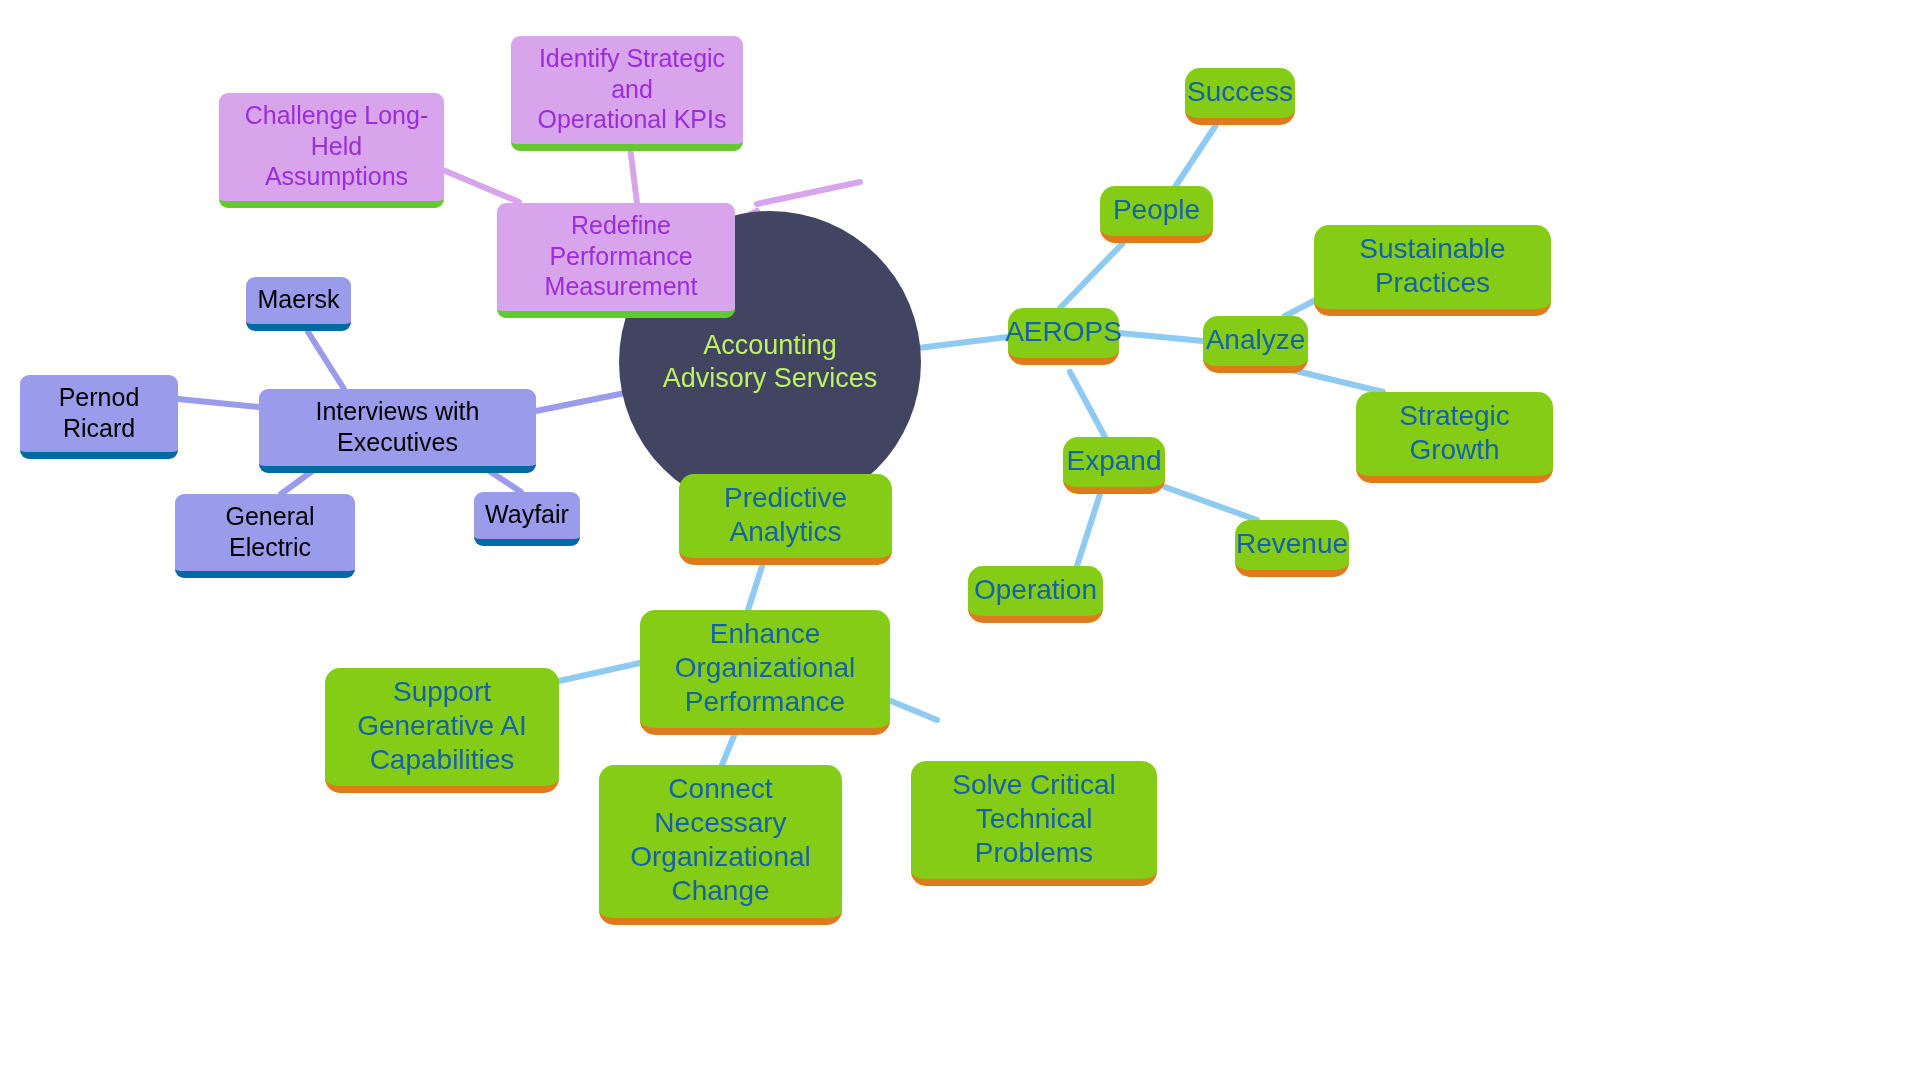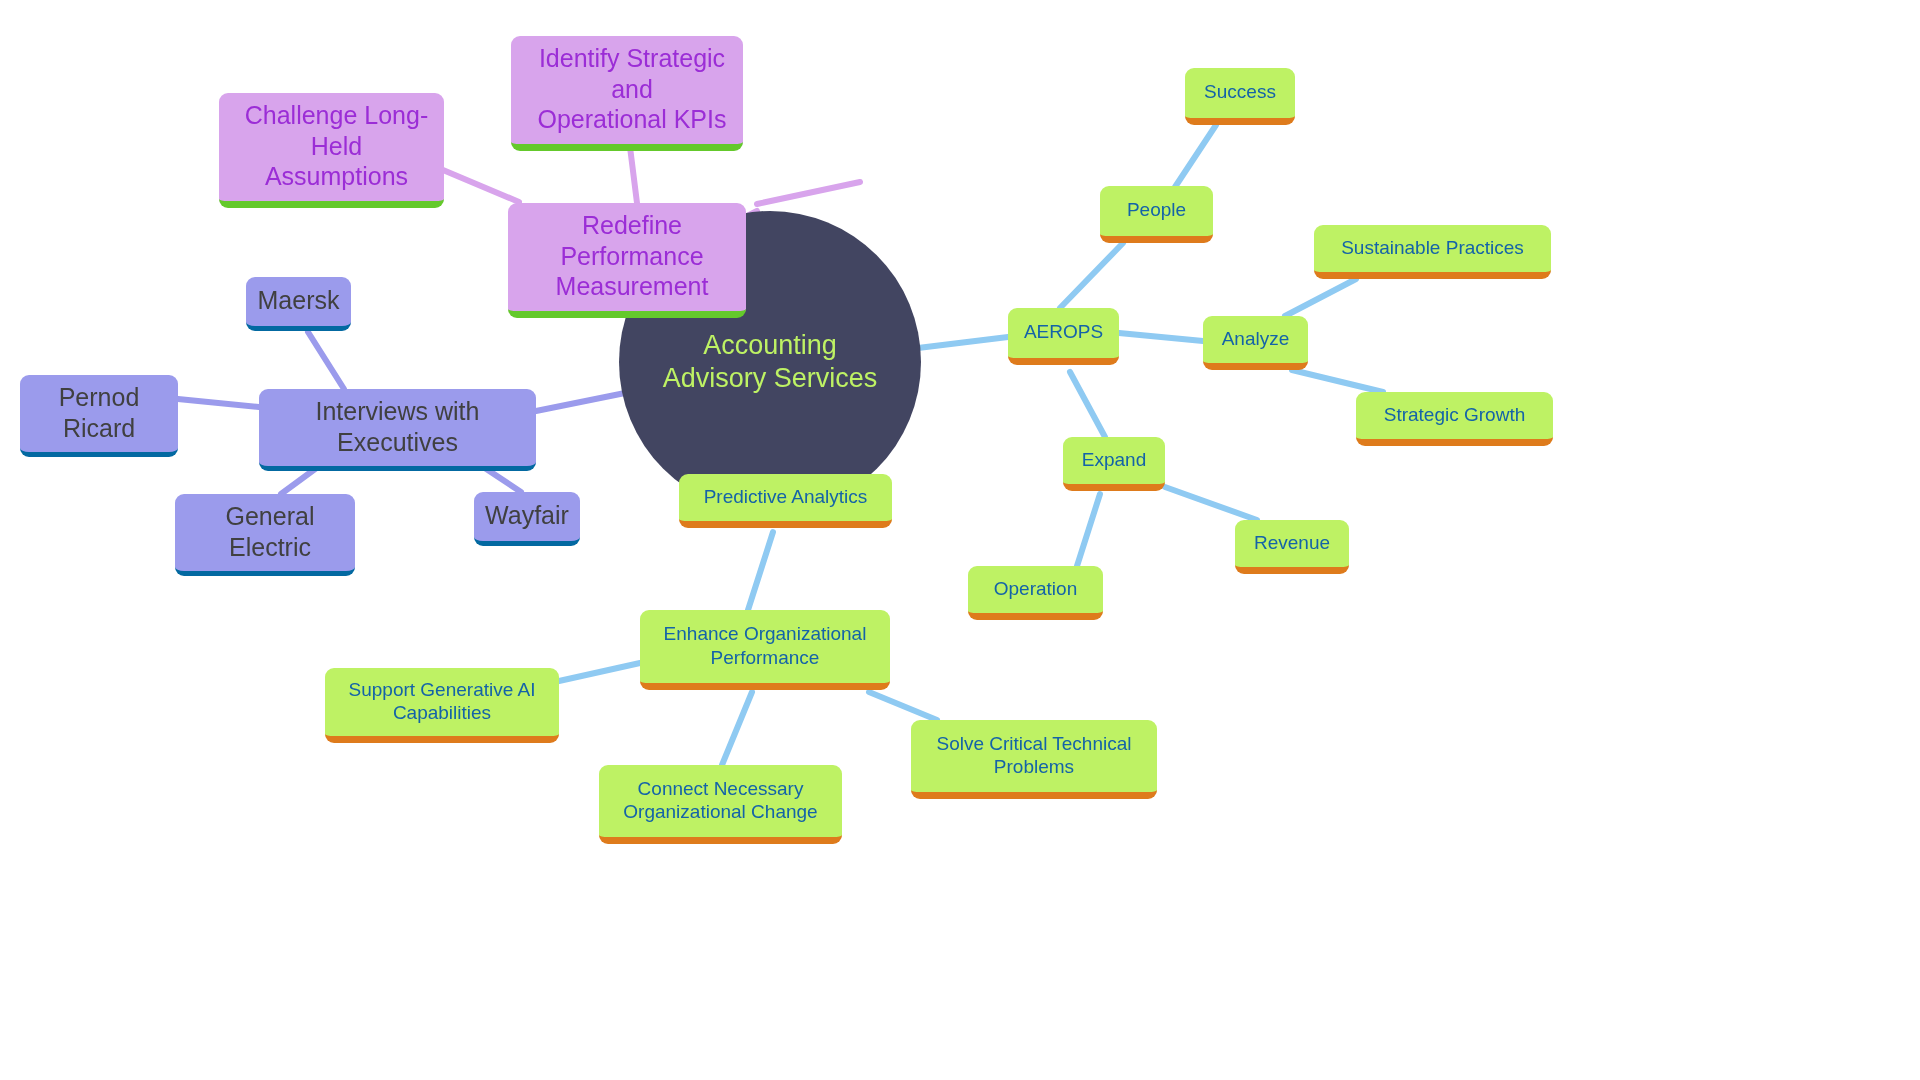--- a/index.html
+++ b/index.html
@@ -53,40 +53,41 @@
   .node.root {
     border-radius: 50%;
     background: #424561;
     color: #bef264;
     font-size: 27px;
     padding: 0 34px;
   }
 
   
   .node.blue {
-    background: #bef264;
+    background: #84cc16;
     color: #1463A8;
     border-bottom: 7px solid #DE7B1C;
-    font-size: 19px;
+    font-size: 28px;
+    border-radius: 15px;
   }
 
   
   .node.purple {
     background: #D8A4EC;
     color: #9B2DD6;
     border-bottom: 7px solid #64C92B;
     font-size: 25px;
     padding-left: 24px;
   }
 
   
   .node.lavender {
     background: #9B9BEC;
-    color: #404040;
-    border-bottom: 5px solid #0369a1;
+    color: #000000;
+    border-bottom: 7px solid #0369a1;
     font-size: 25px;
   }
 </style>
 </head>
 <body>
 
 <div id="canvas">
   <svg id="edge-layer" viewBox="0 0 1920 1080">
       <line x1="757" y1="211" x2="680" y2="250" stroke="#D8A4EC" stroke-width="6" stroke-linecap="round"></line>
       <line x1="519" y1="202" x2="443" y2="170" stroke="#D8A4EC" stroke-width="6" stroke-linecap="round"></line>
@@ -111,39 +112,39 @@
       <line x1="640" y1="663" x2="559" y2="681" stroke="#8FCAF2" stroke-width="6" stroke-linecap="round"></line>
       <line x1="869" y1="692" x2="937" y2="720" stroke="#8FCAF2" stroke-width="6" stroke-linecap="round"></line>
       <line x1="752" y1="692" x2="722" y2="765" stroke="#8FCAF2" stroke-width="6" stroke-linecap="round"></line>
     </svg>
   <div id="node-layer">
       <div class="node root" style="left: 619px; top: 211px; width: 302px; height: 302px;">Accounting Advisory Services</div>
       <div class="node purple" style="left: 511px; top: 36px; width: 232px; min-height: 86px;">Identify Strategic and
 Operational KPIs</div>
       <div class="node purple" style="left: 219px; top: 93px; width: 225px; min-height: 86px;">Challenge Long-Held
 Assumptions</div>
-      <div class="node purple" style="left: 508px; top: 203px; width: 238px; min-height: 71px;">Redefine Performance
+      <div class="node purple" style="left: 497px; top: 203px; width: 238px; min-height: 71px;">Redefine Performance
 Measurement</div>
       <div class="node blue" style="left: 1185px; top: 68px; width: 110px; min-height: 57px;">Success</div>
       <div class="node blue" style="left: 1100px; top: 186px; width: 113px; min-height: 57px;">People</div>
       <div class="node blue" style="left: 1314px; top: 225px; width: 237px; min-height: 54px;">Sustainable Practices</div>
       <div class="node blue" style="left: 1008px; top: 308px; width: 111px; min-height: 57px;">AEROPS</div>
       <div class="node blue" style="left: 1203px; top: 316px; width: 105px; min-height: 54px;">Analyze</div>
       <div class="node blue" style="left: 1356px; top: 392px; width: 197px; min-height: 54px;">Strategic Growth</div>
       <div class="node blue" style="left: 1063px; top: 437px; width: 102px; min-height: 54px;">Expand</div>
       <div class="node blue" style="left: 1235px; top: 520px; width: 114px; min-height: 54px;">Revenue</div>
       <div class="node blue" style="left: 968px; top: 566px; width: 135px; min-height: 54px;">Operation</div>
       <div class="node lavender" style="left: 246px; top: 277px; width: 105px; min-height: 54px;">Maersk</div>
       <div class="node lavender" style="left: 20px; top: 375px; width: 158px; min-height: 54px;">Pernod Ricard</div>
       <div class="node lavender" style="left: 259px; top: 389px; width: 277px; min-height: 54px;">Interviews with Executives</div>
       <div class="node lavender" style="left: 175px; top: 494px; width: 180px; min-height: 54px; padding-left: 24px;">General Electric</div>
       <div class="node lavender" style="left: 474px; top: 492px; width: 106px; min-height: 54px;">Wayfair</div>
       <div class="node blue" style="left: 679px; top: 474px; width: 213px; min-height: 54px;">Predictive Analytics</div>
       <div class="node blue" style="left: 640px; top: 610px; width: 250px; min-height: 80px;">Enhance Organizational
 Performance</div>
       <div class="node blue" style="left: 325px; top: 668px; width: 234px; min-height: 75px;">Support Generative AI
 Capabilities</div>
-      <div class="node blue" style="left: 911px; top: 720px; width: 246px; min-height: 79px;">Solve Critical Technical
+      <div class="node blue" style="left: 911px; top: 761px; width: 246px; min-height: 79px;">Solve Critical Technical
 Problems</div>
       <div class="node blue" style="left: 599px; top: 765px; width: 243px; min-height: 79px;">Connect Necessary
 Organizational Change</div>
     </div>
 </div>
 
 </body></html>

